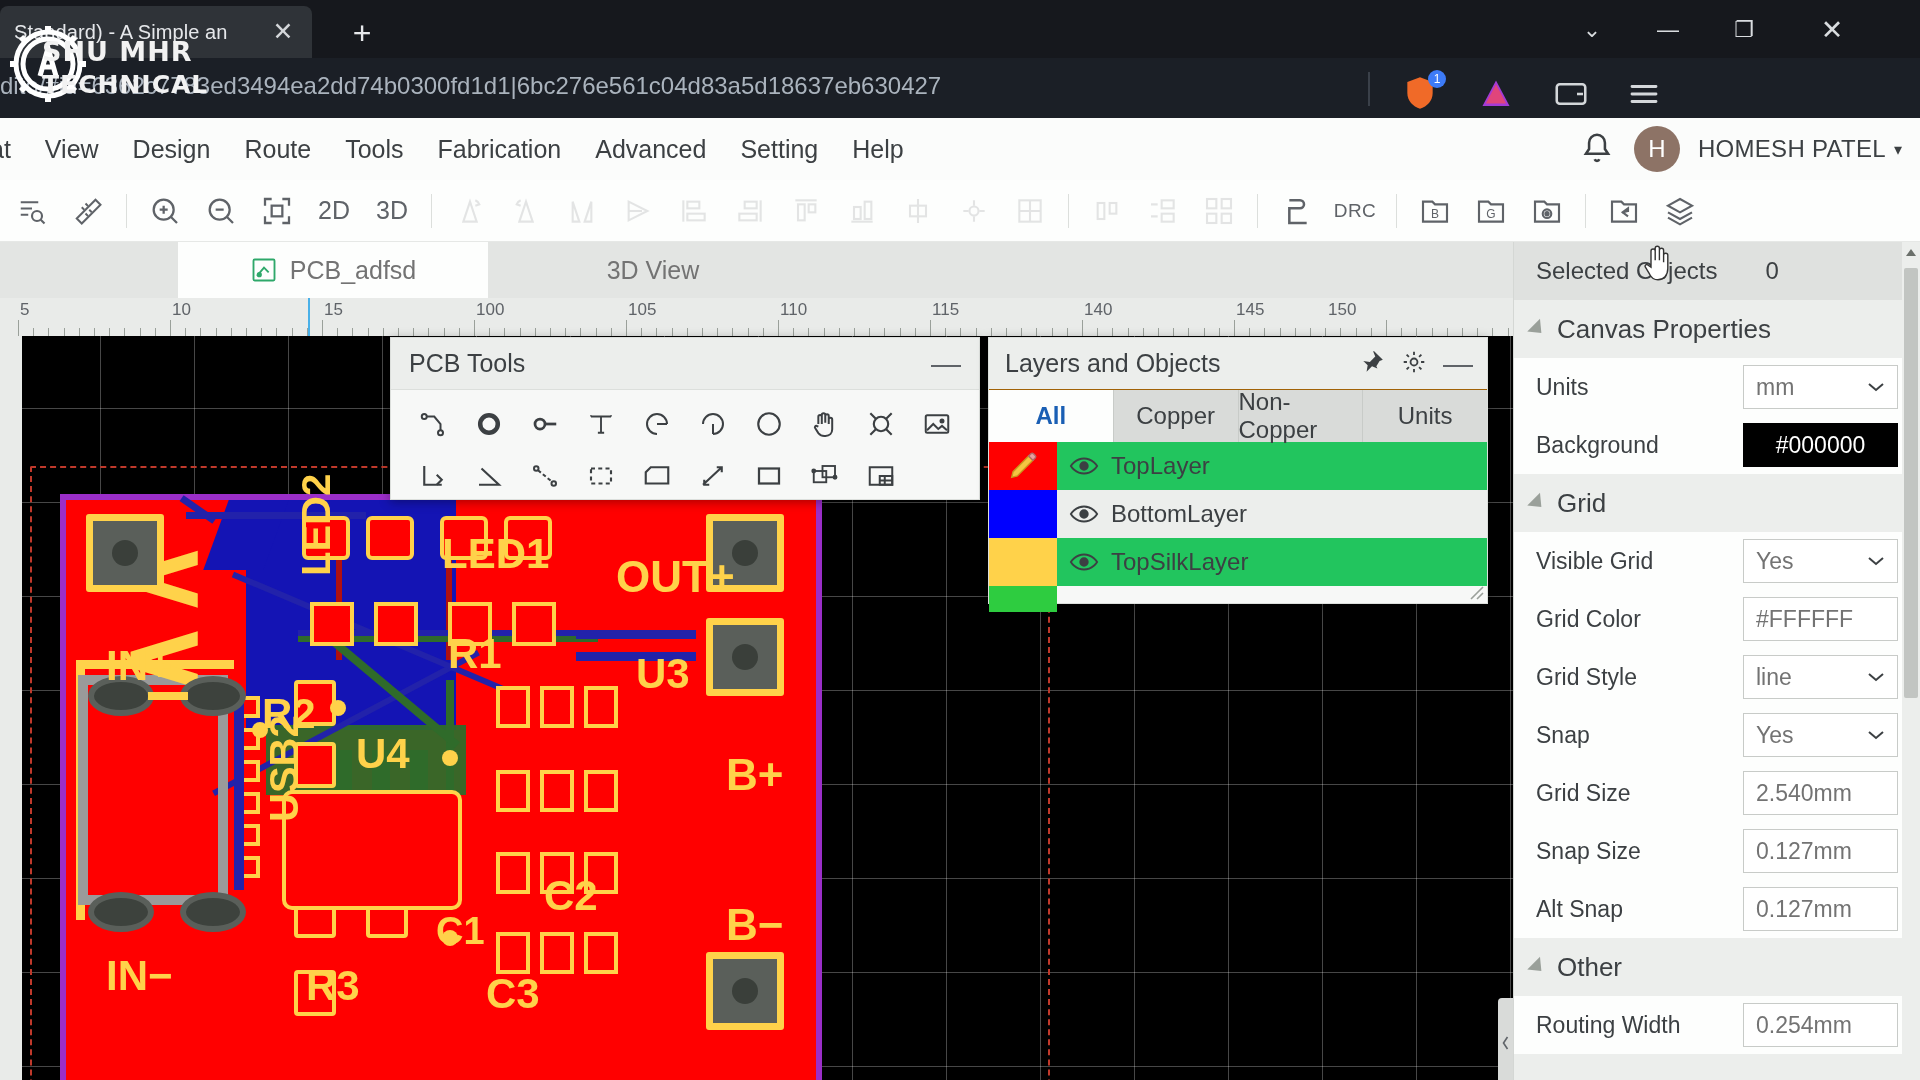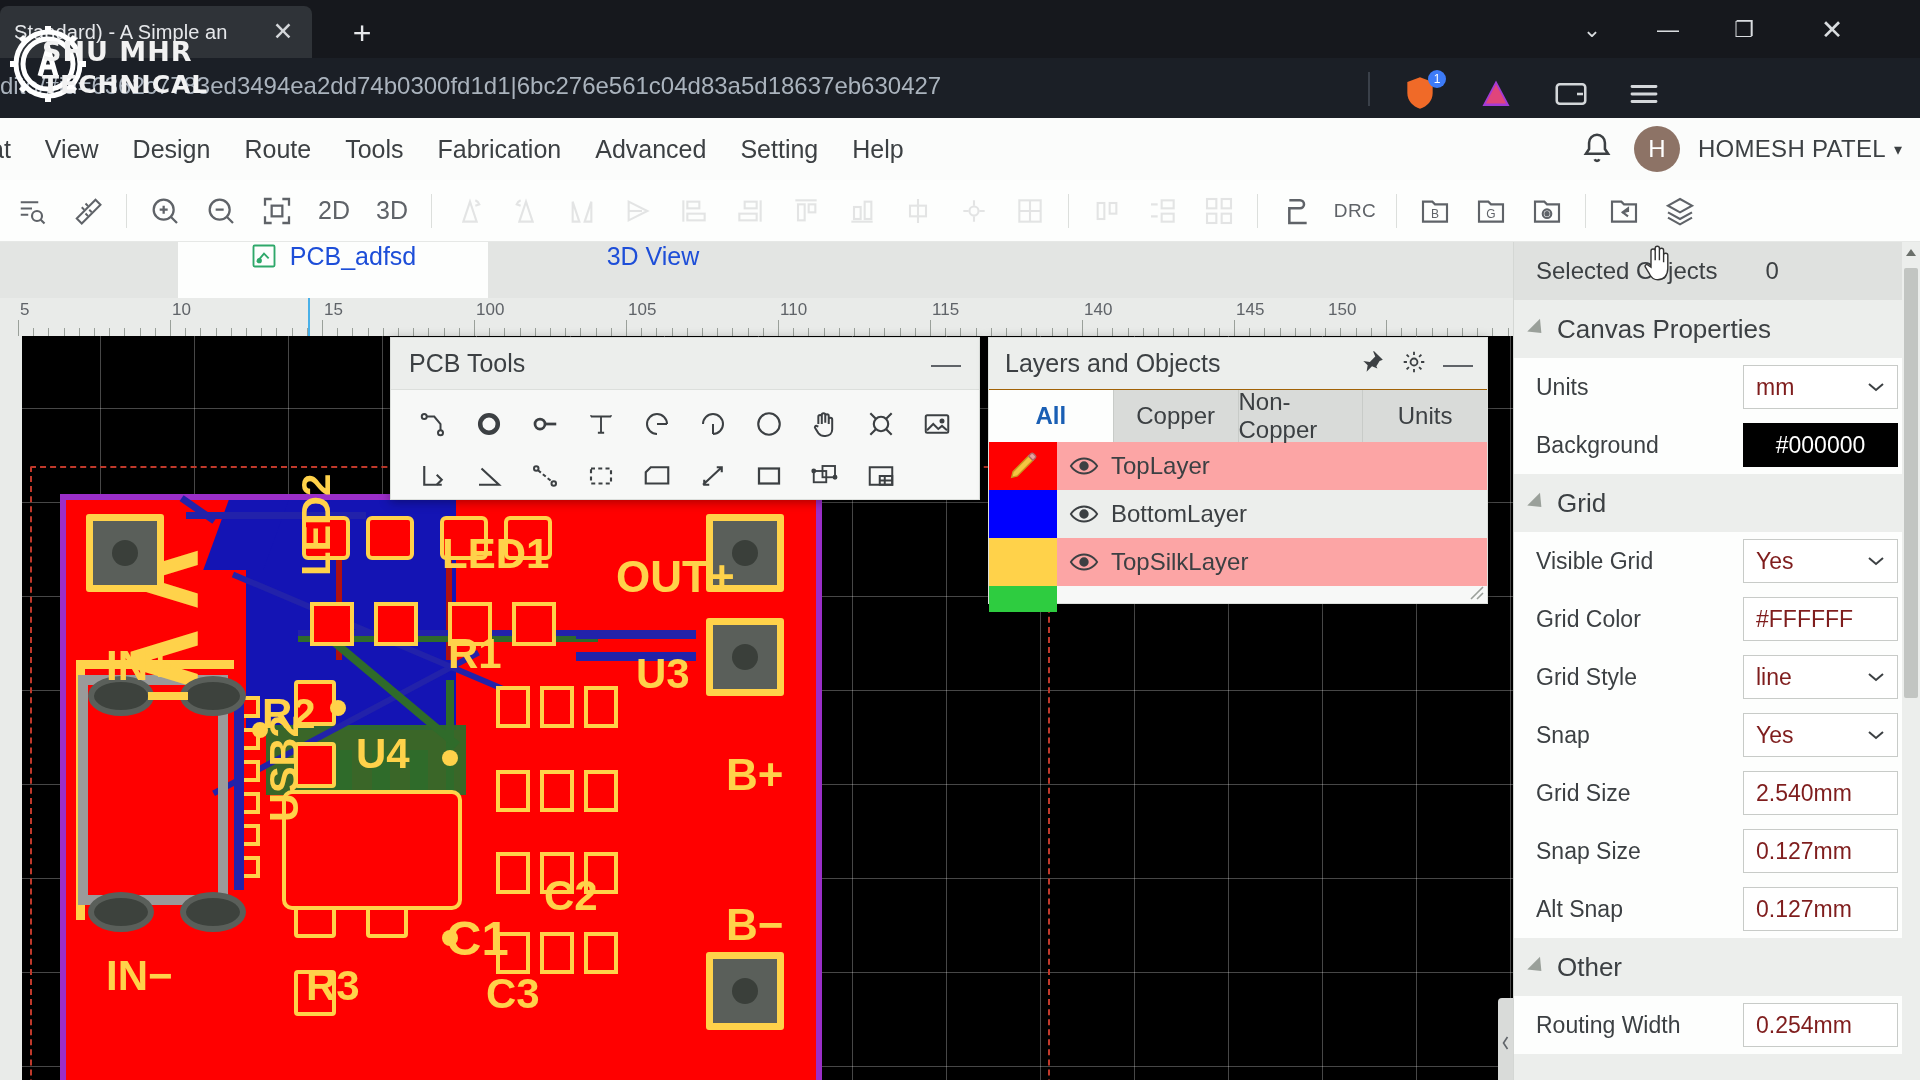--- a/index.html
+++ b/index.html
@@ -114,22 +114,22 @@
   .tb-txt { font-size:25px; color:#5f6368; width:58px; text-align:center; flex:0 0 auto;}
   .tb-txt.small { font-size:19px; width:62px; letter-spacing:.5px; }
   .tb-sep { width:1px; height:34px; background:#dcdfdc; margin:0 10px; flex:0 0 auto;}
 
   
   .doctabs {
     position:absolute; left:0; top:242px; width:1513px; height:56px;
     background:#e3e5e3;
   }
   .dtab {
-    position:absolute; top:0; height:56px; display:flex; align-items:flex-start;
-    justify-content:center; font-size:25px; color:#1d4ed8;
+    position:absolute; top:0; height:56px; display:flex; align-items:center;
+    justify-content:center; font-size:25px; color:#737373;
   }
   .dtab.active { background:#fdfefd; }
   .dtab-ico { width:28px; height:28px; margin-right:12px; }
 
   
   .canvas-wrap {
     position:absolute; left:0; top:298px; width:1513px; height:782px;
     background:#000;
   }
   .ruler-h {
@@ -215,21 +215,21 @@
   .ly-head { height:52px; background:#eceeec; display:flex; align-items:center;
     border-bottom:1px solid #a16207; }
   .ly-title { font-size:25px; color:#3c4043; margin-left:16px; }
   .ly-actions { margin-left:auto; margin-right:14px; display:flex; align-items:center; gap:16px; }
   .ly-tabs { display:flex; height:52px; background:#d9dbd9; }
   .ly-tab {
     flex:1; display:flex; align-items:center; justify-content:center;
     font-size:24px; color:#3c4043; border-right:1px solid #c8cbc8;
   }
   .ly-tab.active { background:#fdfefd; color:#1a5fb4; font-weight:bold; }
-  .ly-row { display:flex; align-items:center; height:48px; background:#fca5a5; }
+  .ly-row { display:flex; align-items:center; height:48px; background:#22c55e; }
   .ly-row.alt { background:#eceeec; }
   .ly-swatch { width:68px; height:48px; flex:0 0 auto; display:flex; align-items:center; justify-content:center; }
   .ly-eye { width:54px; display:flex; align-items:center; justify-content:center; flex:0 0 auto;}
   .ly-name { font-size:24px; color:#3c4043; }
   .ly-resize { position:absolute; right:3px; bottom:3px; width:22px; height:22px; }
 
   
   .props {
     position:absolute; left:1513px; top:242px; width:407px; height:838px;
     background:#eceeec; border-left:1px solid #d4d7d4;
@@ -249,21 +249,21 @@
     border-bottom:9px solid transparent; transform:rotate(45deg); margin-right:14px;
   }
   .sec-title { font-size:26px; color:#3c4043; }
   .prop-rows { background:#fdfefd; }
   .prow {
     height:58px; display:flex; align-items:center; padding:0 22px;
   }
   .plabel { font-size:23px; color:#3c4043; flex:1; }
   .pctl {
     width:155px; height:44px; background:#fff; border:1px solid #c8cbc8;
-    display:flex; align-items:center; padding:0 12px; font-size:23px; color:#7f1d1d;
+    display:flex; align-items:center; padding:0 12px; font-size:23px; color:#737373;
   }
   .pctl.sel { justify-content:space-between; }
   .pctl.black { background:#000; color:#fff; border-color:#000; justify-content:center; }
   .chev { font-size:15px; color:#3c4043; }
   .scrollbar {
     position:absolute; right:0; top:0; width:18px; height:838px; background:#eceeec;
   }
   .sb-up { position:absolute; top:0; left:0; width:18px; height:22px;
     display:flex;align-items:center;justify-content:center; }
   .sb-thumb { position:absolute; top:26px; left:2px; width:14px; height:430px;
@@ -767,21 +767,21 @@
             <div class="silk" style="left: 376px; top: 30px; font-size: 42px; transform-origin: left top;">LED1</div>
             <div class="silk" style="left: 550px; top: 52px; font-size: 44px; transform-origin: left top;">OUT+</div>
             <div class="silk" style="left: 40px; top: 142px; font-size: 42px; transform-origin: left top;">IN+</div>
             <div class="silk" style="left: 382px; top: 130px; font-size: 42px; transform-origin: left top;">R1</div>
             <div class="silk" style="left: 196px; top: 190px; font-size: 42px; transform-origin: left top;">R2</div>
             <div class="silk" style="left: 290px; top: 230px; font-size: 42px; transform-origin: left top;">U4</div>
             <div class="silk" style="left: 570px; top: 150px; font-size: 42px; transform-origin: left top;">U3</div>
             <div class="silk" style="left: 660px; top: 250px; font-size: 44px; transform-origin: left top;">B+</div>
             <div class="silk" style="left: 660px; top: 400px; font-size: 44px; transform-origin: left top;">B−</div>
             <div class="silk" style="left: 196px; top: 322px; font-size: 40px; transform: rotate(-90deg); transform-origin: left top;">USB2</div>
-            <div class="silk" style="left: 370px; top: 410px; font-size: 49px; transform-origin: left top; margin-left: 10px;">C1</div>
+            <div class="silk" style="left: 370px; top: 410px; font-size: 38px; transform-origin: left top;">C1</div>
             <div class="silk" style="left: 478px; top: 372px; font-size: 42px; transform-origin: left top;">C2</div>
             <div class="silk" style="left: 40px; top: 452px; font-size: 42px; transform-origin: left top;">IN−</div>
             <div class="silk" style="left: 240px; top: 462px; font-size: 42px; transform-origin: left top;">R3</div>
             <div class="silk" style="left: 420px; top: 470px; font-size: 42px; transform-origin: left top;">C3</div>
           </div>
       </div>
     </div>
 
     <div class="cursor-line" style="left:308px;top:0;height:38px;"></div>
 

